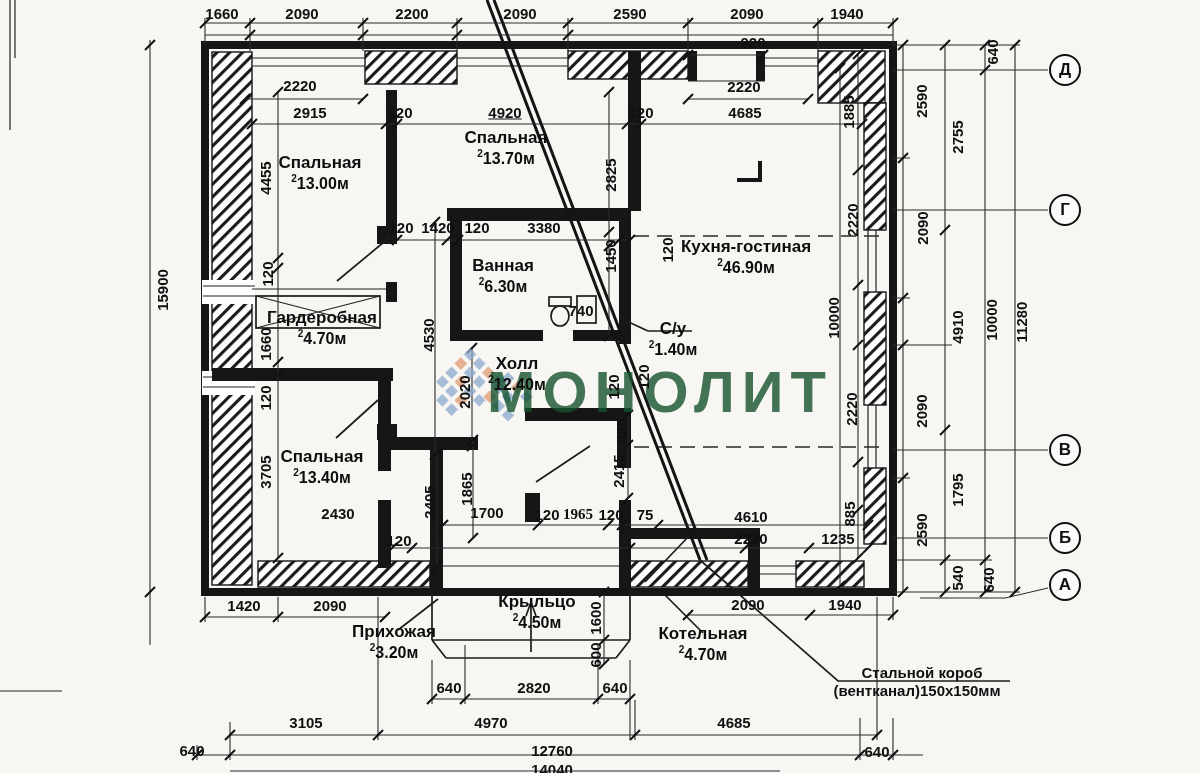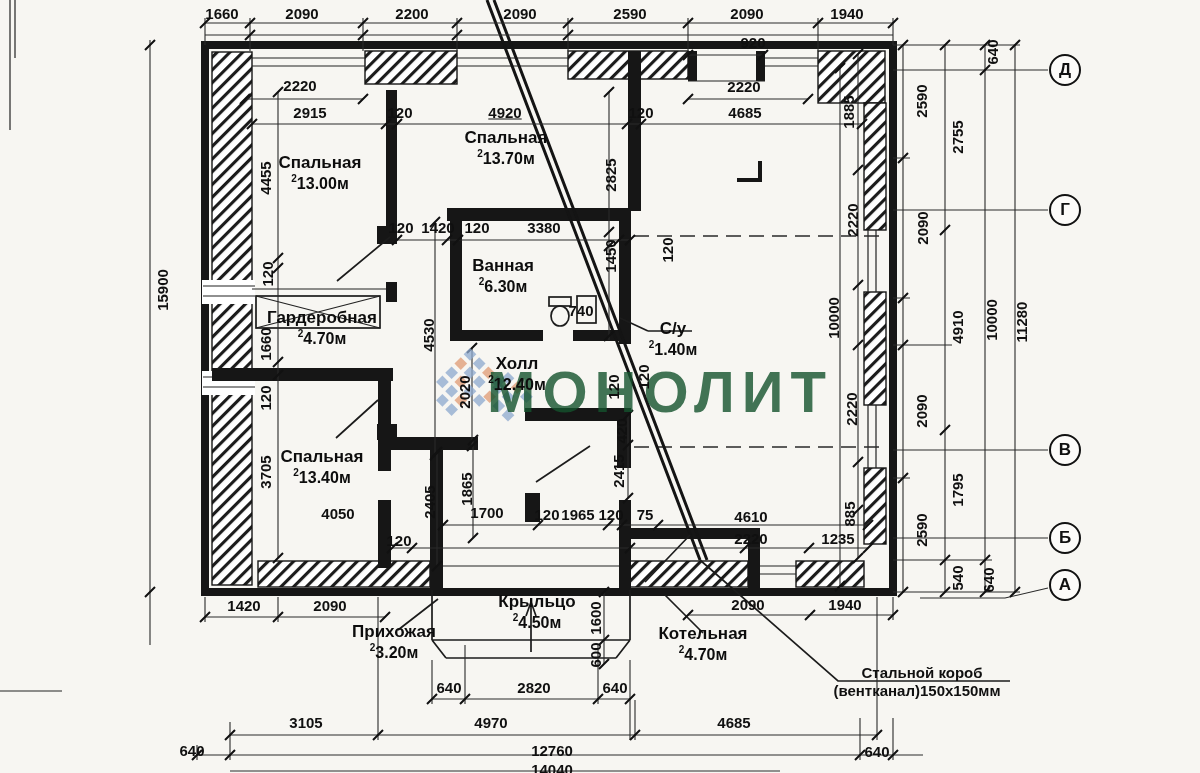--- a/index.html
+++ b/index.html
@@ -222,26 +222,26 @@
       <div class="dim-label rot" style="left: 957px; top: 327px;">4910</div>
       <div class="dim-label rot" style="left: 991px; top: 320px;">10000</div>
       <div class="dim-label rot" style="left: 1021px; top: 322px;">11280</div>
       <div class="dim-label rot" style="left: 833px; top: 318px;">10000</div>
       <div class="dim-label rot" style="left: 851px; top: 409px;">2220</div>
       <div class="dim-label rot" style="left: 921px; top: 411px;">2090</div>
       <div class="dim-label rot" style="left: 849px; top: 514px;">885</div>
       <div class="dim-label" style="left: 838px; top: 538px;">1235</div>
       <div class="dim-label" style="left: 751px; top: 516px;">4610</div>
       <div class="dim-label" style="left: 751px; top: 538px;">2220</div>
-      <div class="dim-label" style="left: 338px; top: 513px;">4050</div>
+      <div class="dim-label" style="left: 338px; top: 513px;">2430</div>
       <div class="dim-label rot" style="left: 429px; top: 502px;">2405</div>
       <div class="dim-label rot" style="left: 466px; top: 489px;">1865</div>
       <div class="dim-label" style="left: 487px; top: 512px;">1700</div>
       <div class="dim-label" style="left: 547px; top: 514px;">120</div>
-      <div class="dim-label" style="left: 578px; top: 514px;">1965</div>
+      <div class="dim-label" style="left: 578px; top: 514px; font-family: Liberation Serif, serif;">1965</div>
       <div class="dim-label" style="left: 611px; top: 514px;">120</div>
       <div class="dim-label" style="left: 645px; top: 514px;">75</div>
       <div class="dim-label" style="left: 399px; top: 540px;">120</div>
       <div class="dim-label" style="left: 244px; top: 605px;">1420</div>
       <div class="dim-label" style="left: 330px; top: 605px;">2090</div>
       <div class="dim-label" style="left: 748px; top: 604px;">2090</div>
       <div class="dim-label" style="left: 845px; top: 604px;">1940</div>
       <div class="dim-label" style="left: 449px; top: 687px;">640</div>
       <div class="dim-label" style="left: 534px; top: 687px;">2820</div>
       <div class="dim-label" style="left: 615px; top: 687px;">640</div>
@@ -259,20 +259,24 @@
       <div class="dim-label rot" style="left: 957px; top: 578px;">540</div>
       <div class="dim-label rot" style="left: 988px; top: 580px;">640</div>
       <div class="room-label" style="left: 320px; top: 173px;">
         <div class="room-name">Спальная</div>
         <div class="room-area"><sup>2</sup>13.00м</div>
       </div>
       <div class="room-label" style="left: 506px; top: 148px;">
         <div class="room-name">Спальная</div>
         <div class="room-area"><sup>2</sup>13.70м</div>
       </div>
+      <div class="room-label" style="left: 746px; top: 257px;">
+        <div class="room-name">Кухня-гостиная</div>
+        <div class="room-area"><sup>2</sup>46.90м</div>
+      </div>
       <div class="room-label" style="left: 503px; top: 276px;">
         <div class="room-name">Ванная</div>
         <div class="room-area"><sup>2</sup>6.30м</div>
       </div>
       <div class="room-label" style="left: 673px; top: 339px;">
         <div class="room-name">С/у</div>
         <div class="room-area"><sup>2</sup>1.40м</div>
       </div>
       <div class="room-label" style="left: 517px; top: 374px;">
         <div class="room-name">Холл</div>

